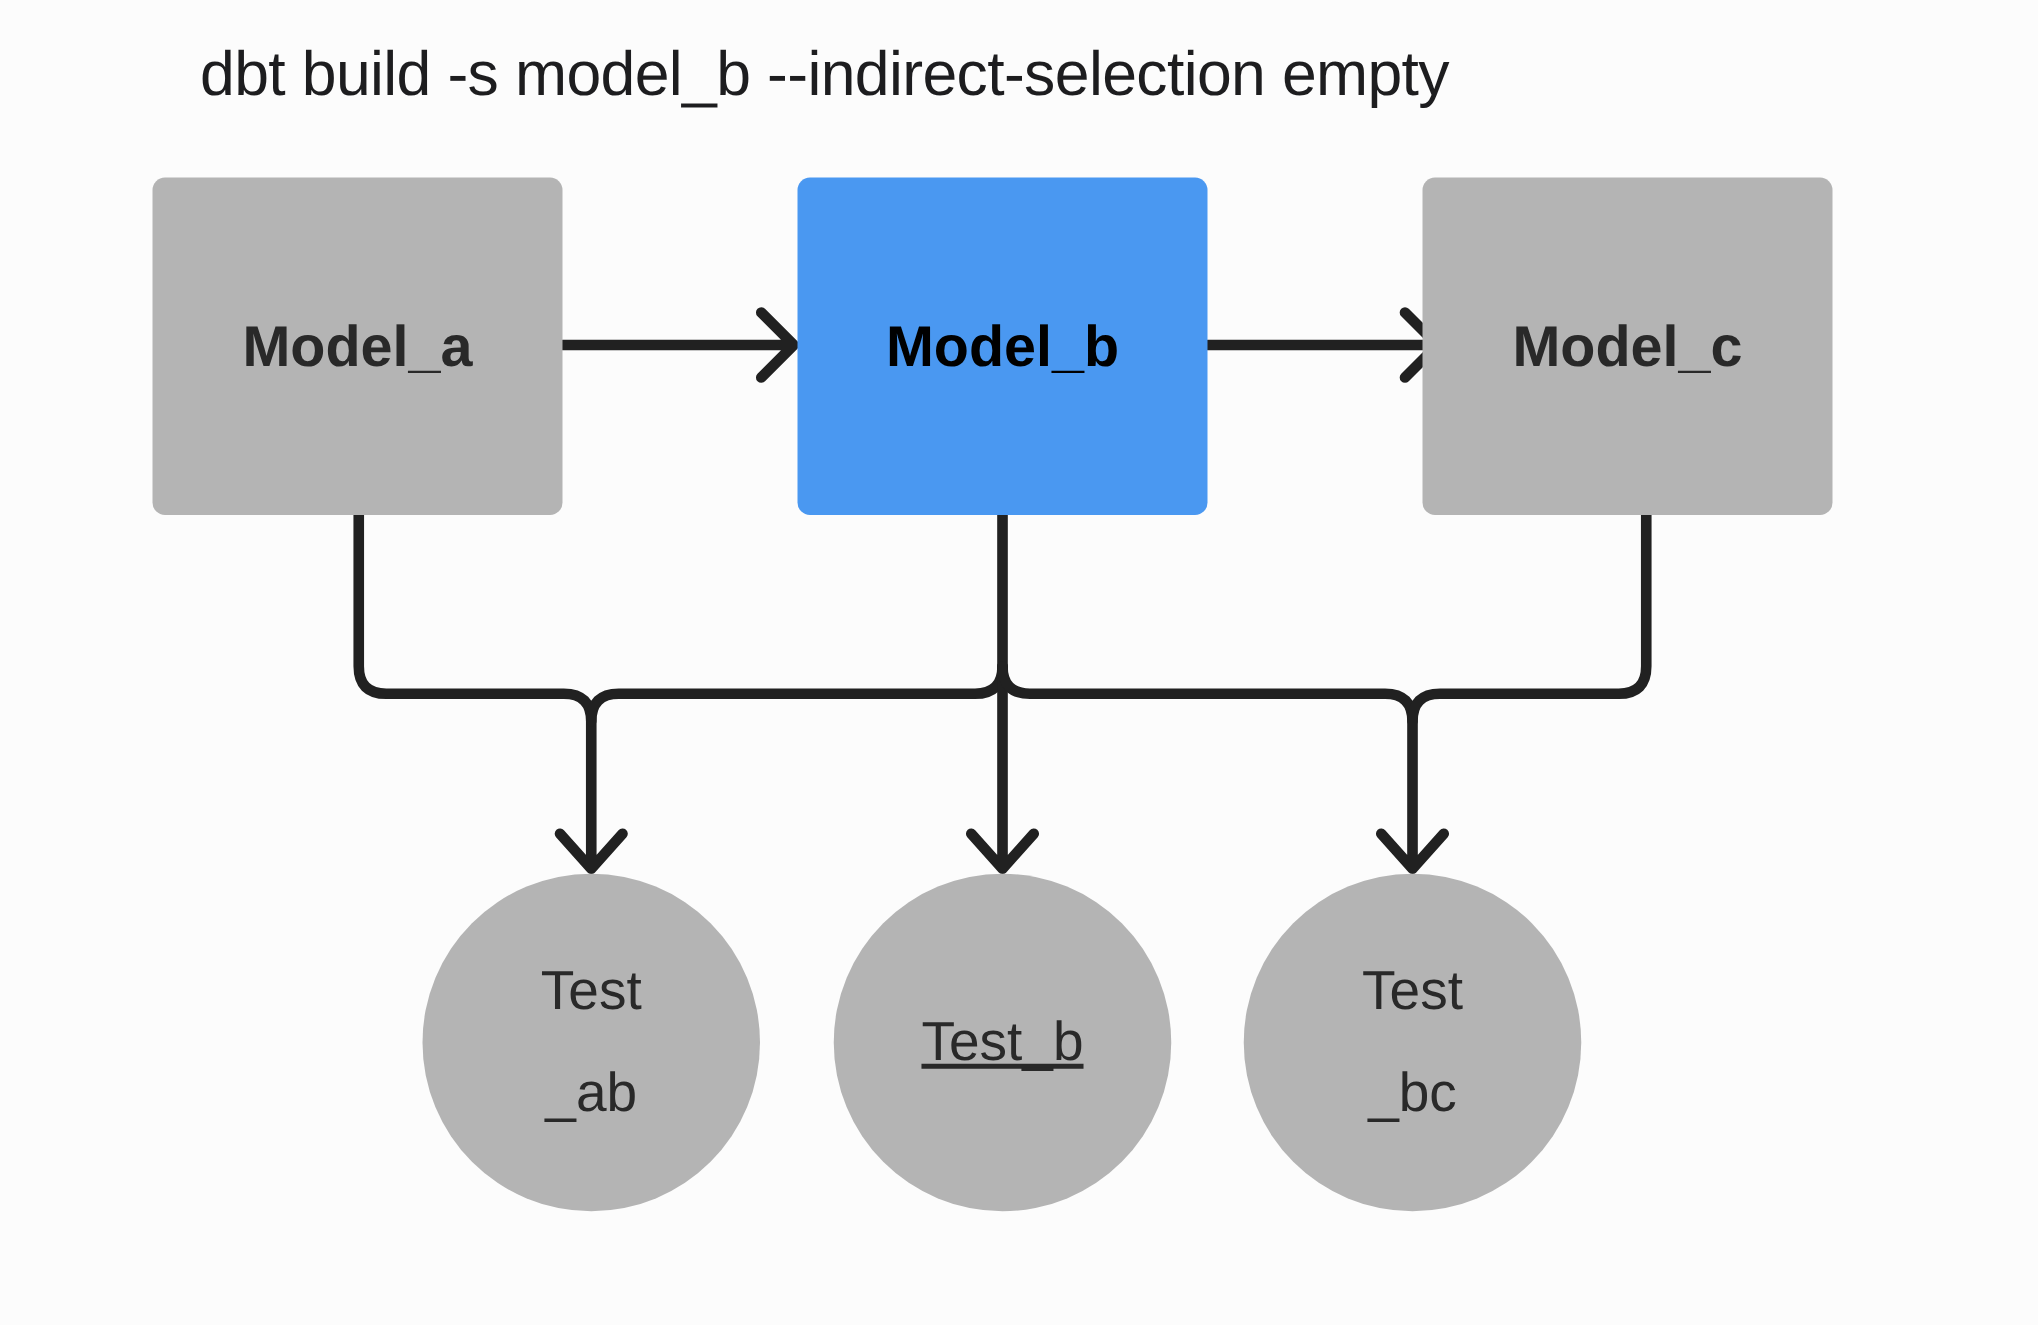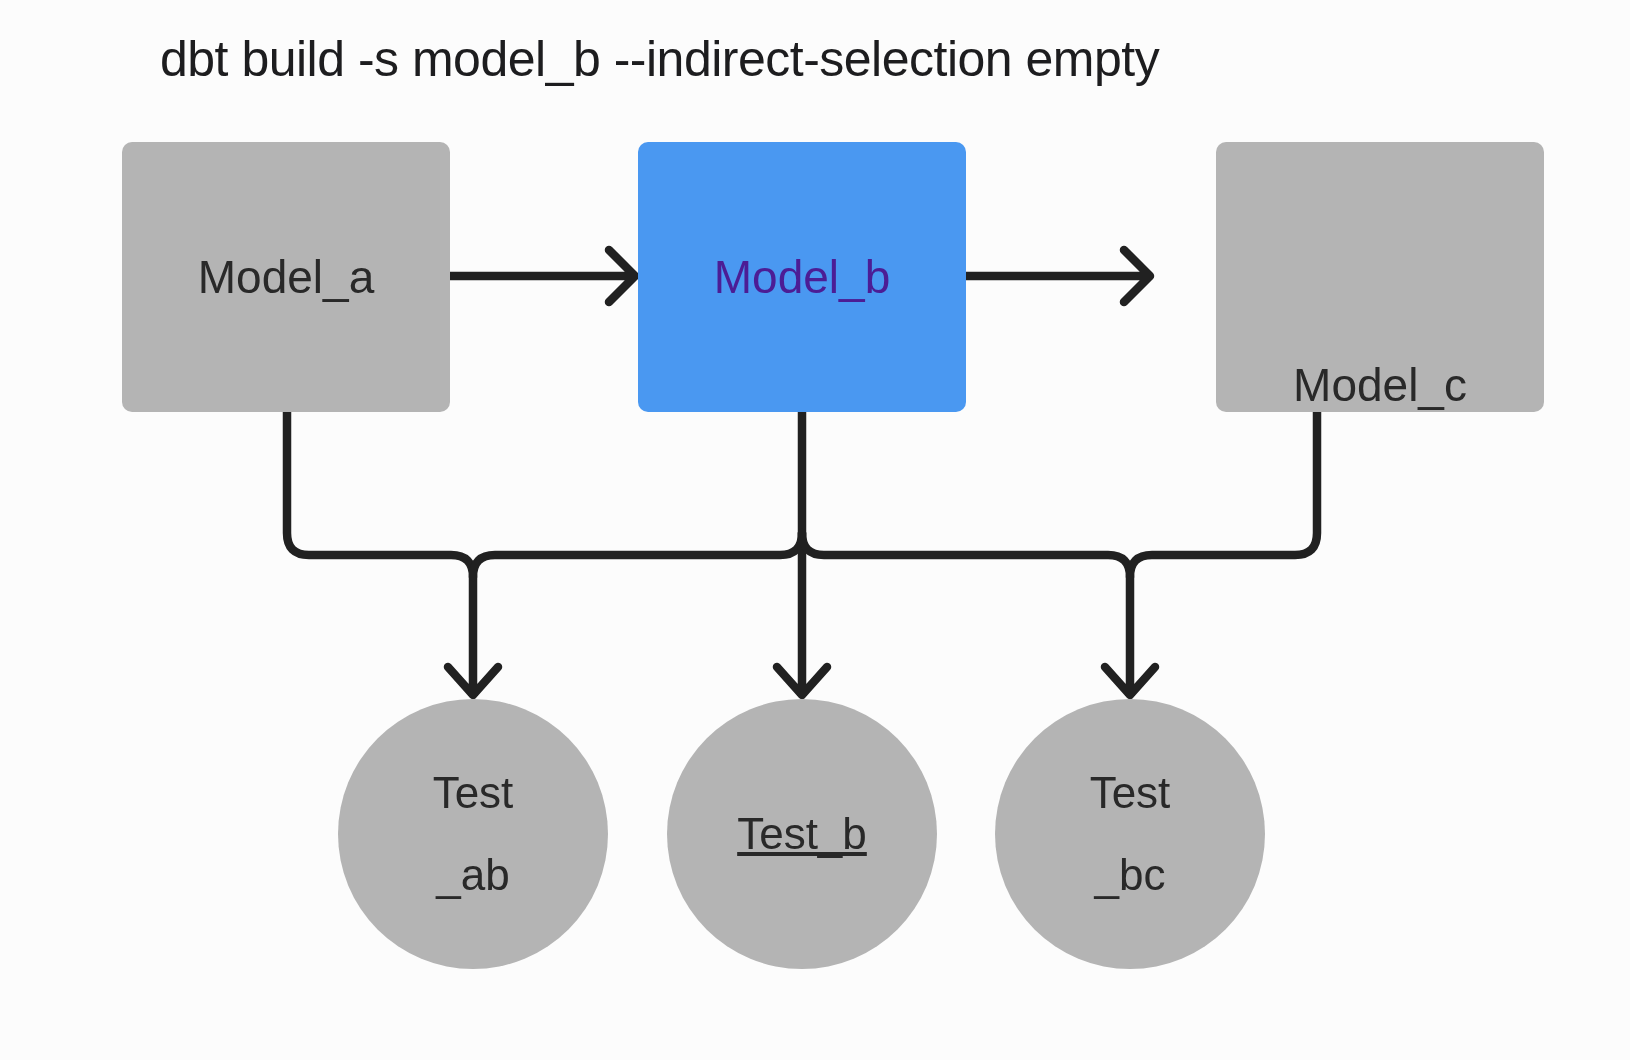--- a/index.html
+++ b/index.html
@@ -50,40 +50,41 @@
     color: #292929;
     font-size: 46px;
     font-weight: 500;
   }
   .node.rect {
     width: 328px;
     height: 270px;
     top: 142px;
     background: #b4b4b4;
     border-radius: 10px;
+    font-weight: bold;
   }
   .node.rect.selected {
     background: #4a98f1;
-    color: #4c1d95;
+    color: #000000;
   }
   .node.circle {
     width: 270px;
     height: 270px;
     top: 699px;
     background: #b4b4b4;
     border-radius: 50%;
     flex-direction: column;
     font-size: 44px;
   }
   .node.circle .cline {
     line-height: 82px;
   }
   #model-a { left: 122px; }
   #model-b { left: 638px; }
-  #model-c { left: 1216px; align-items: flex-end; }
+  #model-c { left: 1138px; }
   #test-ab { left: 338px; }
   #test-b  { left: 667px; text-decoration: underline; }
   #test-bc { left: 995px; }
 </style>
 </head>
 <body>
 
 <div class="canvas">
 
   <div class="title">dbt build -s model_b --indirect-selection empty</div>

